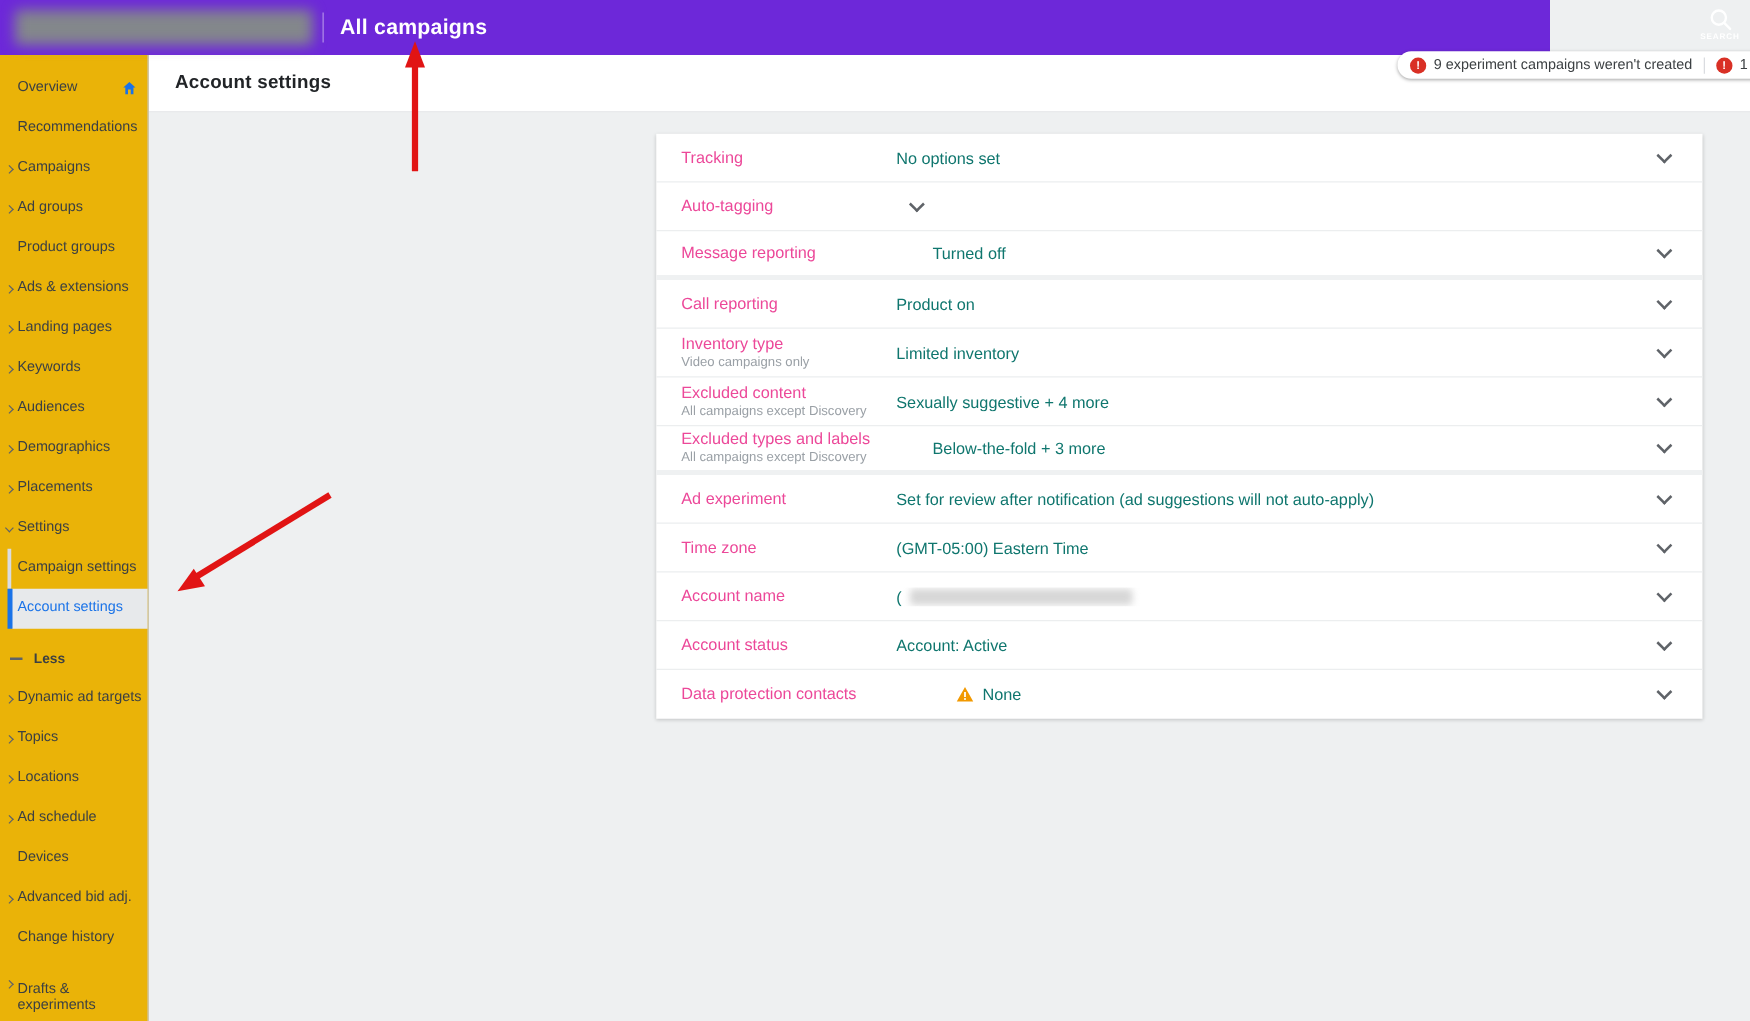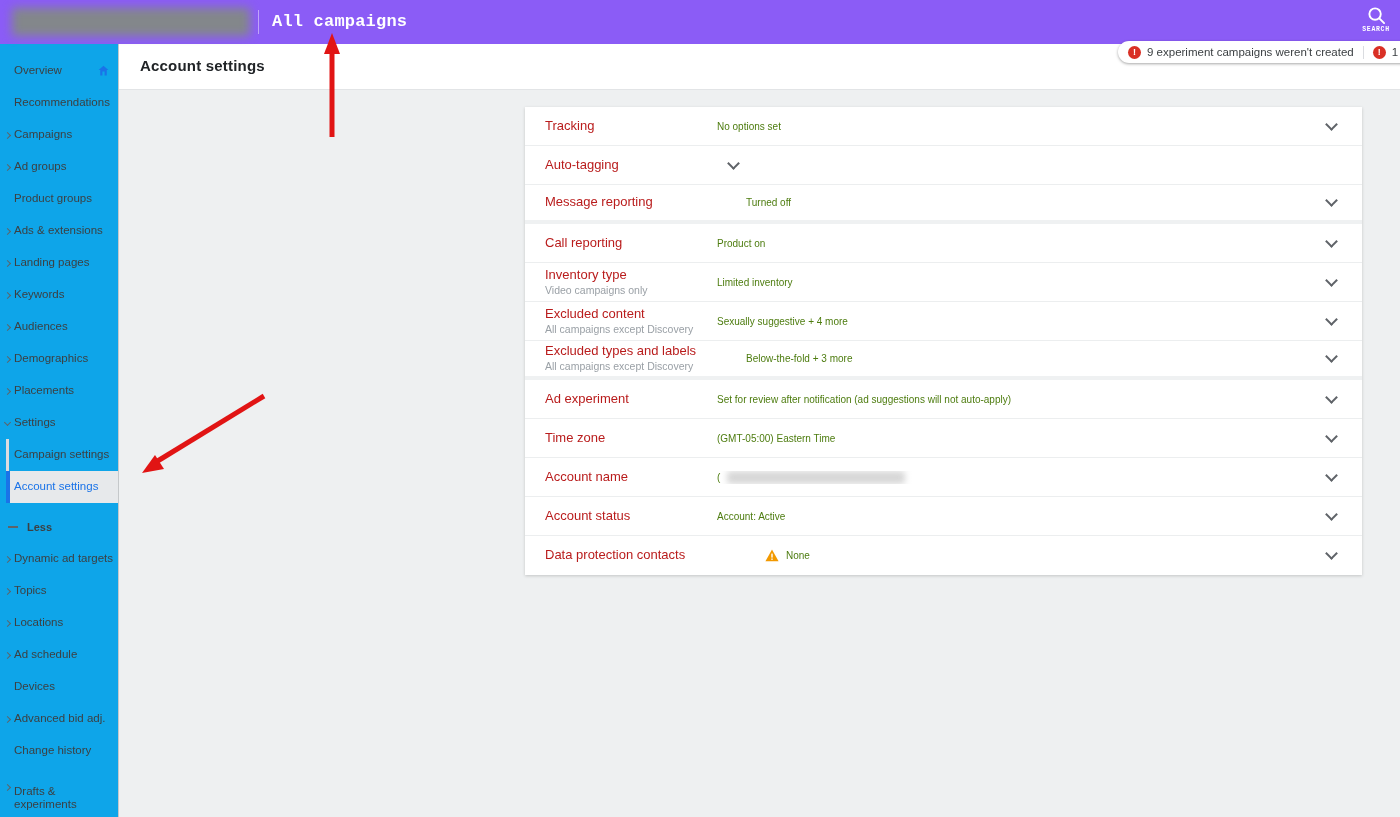--- a/index.html
+++ b/index.html
@@ -4,21 +4,21 @@
 <style>
   * { margin:0; padding:0; box-sizing:border-box; }
   html,body { width:1400px; height:817px; }
   body {
     position:relative; overflow:hidden;
     font-family:"Liberation Sans","DejaVu Sans",sans-serif;
     background:#EEF0F1; color:#3C4043;
   }
 
   
-  .topbar { position:absolute; left:0; top:0; width:1400px; height:44px; background:#8b5cf6; z-index:4;font-family:Liberation Mono, monospace; }
+  .topbar { position:absolute; left:0; top:0; width:1240px; height:44px; background:#6d28d9; z-index:4; }
   .logo-blur { position:absolute; left:12px; top:8px; width:238px; height:28px; background:#83878B; border-radius:3px; filter:blur(5px); cursor:pointer; }
   .topbar-divider { position:absolute; left:258px; top:10px; width:1px; height:24px; background:rgba(255,255,255,.45); }
   .topbar-title { position:absolute; left:272px; top:0; height:44px; line-height:44px; color:#FFFFFF; font-size:17px; font-weight:700; letter-spacing:.2px; }
   .search-box { position:absolute; left:1352px; top:4px; width:48px; height:38px; text-align:center; cursor:pointer; }
   .search-box svg { display:block; margin:2px auto 0; }
   .search-label { display:block; color:#FFFFFF; font-size:6.5px; font-weight:700; letter-spacing:.7px; margin-top:1px; }
 
   
   .notif-pill { position:absolute; left:1118px; top:41px; height:22px; width:300px; background:#FFFFFF;
     border-radius:11px; box-shadow:0 1px 3px rgba(0,0,0,.35); display:flex; align-items:center;
@@ -27,21 +27,21 @@
   .err-dot { width:13px; height:13px; border-radius:50%; background:#D93025; color:#FFFFFF; font-size:9px; font-weight:700;
     display:inline-flex; align-items:center; justify-content:center; line-height:1; flex:0 0 13px; }
   .notif-sep { width:1px; height:13px; background:#DADCE0; margin:0 9px; flex:0 0 1px; }
 
   
   .page-header { position:absolute; left:119px; top:44px; width:1281px; height:46px; background:#FFFFFF;
     border-bottom:1px solid #E2E4E6; z-index:2; }
   .page-title { position:absolute; left:21px; top:13px; font-size:15px; font-weight:700; color:#212427; letter-spacing:.2px; }
 
   
-  .sidebar { position:absolute; left:0; top:44px; width:119px; height:773px; background:#0ea5e9;
+  .sidebar { position:absolute; left:0; top:44px; width:119px; height:773px; background:#eab308;
     border-right:1px solid #C5C8CA; z-index:3; padding-top:11px; }
   .nav-item { position:relative; height:32px; display:flex; align-items:center; padding-left:14px;
     font-size:11.5px; color:#3C4043; cursor:pointer; }
   .nav-label { line-height:1.15; }
   .chev-r, .chev-d { position:absolute; left:5px; width:5px; height:5px; border-color:#5F6368; border-style:solid; border-width:0; }
   .chev-r { border-top-width:1.5px; border-right-width:1.5px; transform:rotate(45deg); }
   .chev-d { border-right-width:1.5px; border-bottom-width:1.5px; transform:rotate(45deg); top:13px; }
   .rail { position:absolute; top:0; bottom:0; }
   .rail.gray { left:6px; width:3px; background:#DADCE0; }
   .rail.blue { left:6px; width:4px; background:#1A73E8; }
@@ -53,23 +53,23 @@
   .nav-item.tall .nav-label { width:66px;margin-top:22px; }
 
   
   .panel { position:absolute; left:525px; top:107px; width:837px; background:#FFFFFF;
     box-shadow:0 1px 3px rgba(0,0,0,.18); z-index:1; }
   .srow { display:flex; align-items:center; height:39px; padding:0 18px 0 20px;
     border-bottom:1px solid #ECEEEF; cursor:pointer; }
   .srow:last-child { border-bottom:none;gap:48px; }
   .srow.group-end { border-bottom:4px solid #EFF1F2;gap:29px; }
   .lbl-wrap { width:172px; flex:0 0 172px; }
-  .lbl { font-size:13px; color:#b91c1c; line-height:1.15; }
+  .lbl { font-size:13px; color:#ec4899; line-height:1.15; }
   .sublbl { font-size:10.5px; color:#9AA0A6; line-height:1.2; margin-top:1px; }
-  .val { flex:1; font-size:10px; color:#4d7c0f; display:flex; align-items:center; gap:7px; overflow:hidden; white-space:nowrap; }
+  .val { flex:1; font-size:13px; color:#0f766e; display:flex; align-items:center; gap:7px; overflow:hidden; white-space:nowrap; }
   .redacted { display:inline-block; width:178px; height:13px; background:#D7D7D7; border-radius:3px; filter:blur(3px); }
   .row-chev { width:9px; height:9px; border-right:2px solid #5F6368; border-bottom:2px solid #5F6368;
     transform:rotate(45deg); margin:-4px 8px 0 12px; flex:0 0 9px; cursor:pointer; }
   .warn-svg { flex:0 0 14px; }
 
   
   .anno { position:absolute; left:0; top:0; width:1400px; height:817px; z-index:10; pointer-events:none; }
 </style>
 </head>
 <body>

